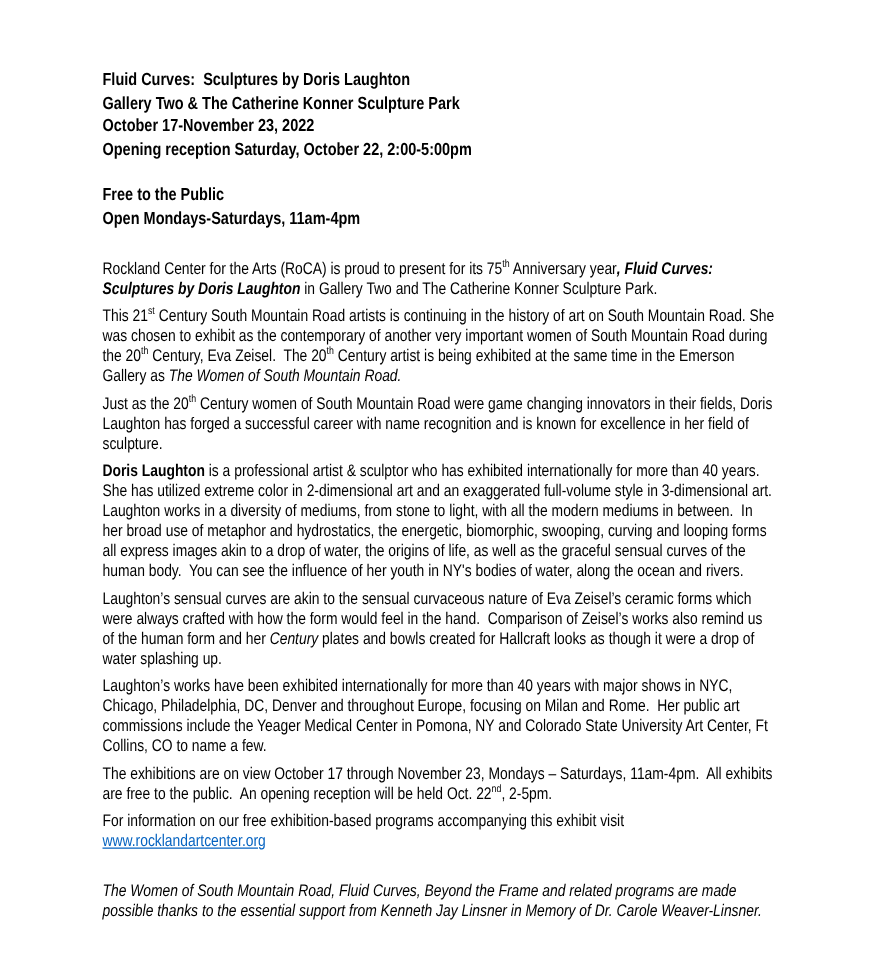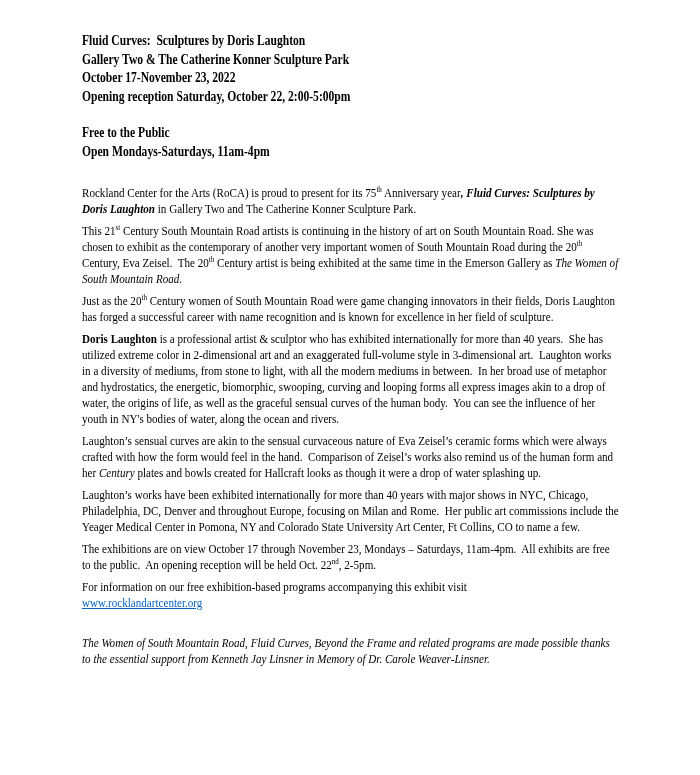--- a/index.html
+++ b/index.html
@@ -6,24 +6,24 @@
     margin: 0;
     padding: 0;
     background: #ffffff;
     width: 700px;
     height: 775px;
     overflow: hidden;
   }
   .page {
     position: absolute;
     left: 82px;
-    top: 32px;
+    top: 54px;
     width: 560px;
     color: #000000;
-    font-family: Liberation Serif, serif;
+    font-family: Liberation Sans, sans-serif;
   }
   .scaler {
     width: 650px;
     transform: scaleX(0.828);
     transform-origin: 0 0;
   }
   .header-block {
     font-weight: bold;
     font-size: 14px;
     line-height: 18.5px;

